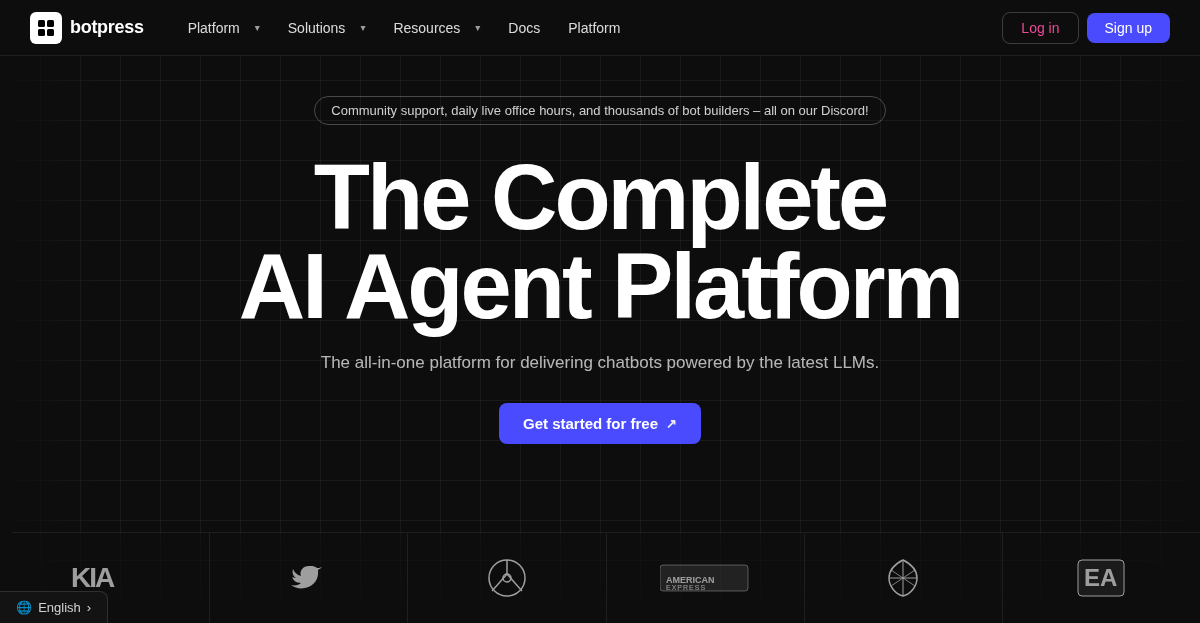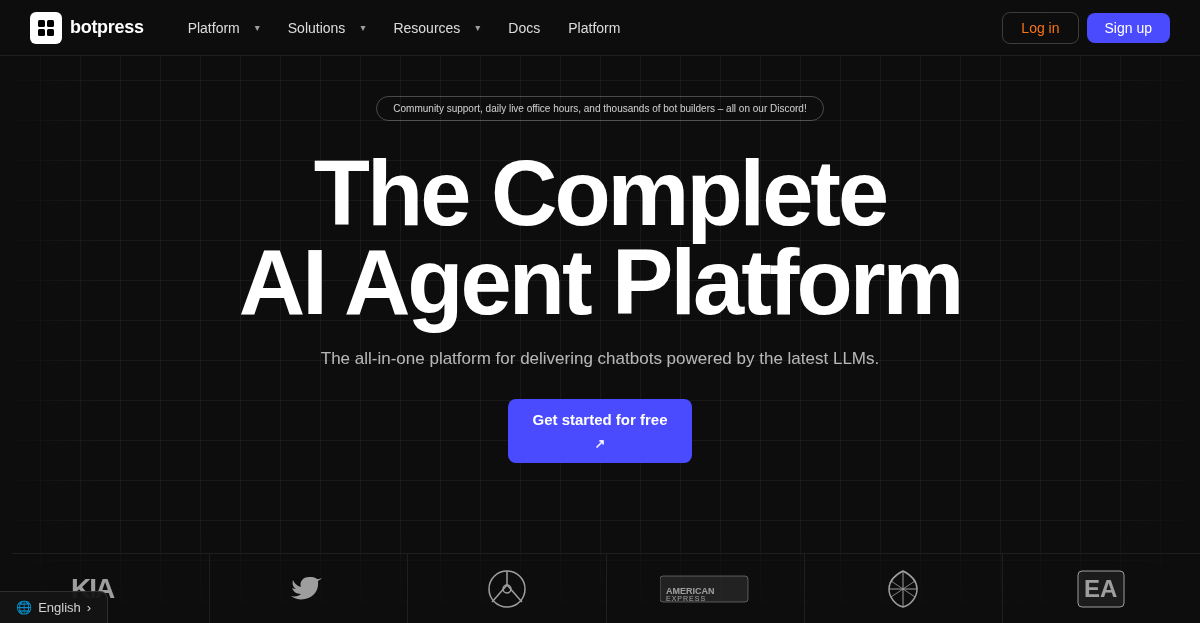--- a/index.html
+++ b/index.html
@@ -106,21 +106,21 @@
 
     .nav-spacer { flex: 1; }
 
     .nav-actions {
       display: flex;
       align-items: center;
       gap: 8px;
     }
 
     .btn-login {
-      color: #f97316;
+      color: #ec4899;
       font-size: 14px;
       padding: 7px 18px;
       border-radius: 8px;
       border: 1px solid rgba(255,255,255,0.2);
       background: transparent;
       cursor: pointer;
     }
 
     .btn-signup {
       color: #fff;
@@ -142,21 +142,21 @@
       align-items: center;
       text-align: center;
       padding-top: 40px;
     }
 
     .discord-banner {
       display: inline-block;
       border: 1px solid rgba(255,255,255,0.25);
       border-radius: 20px;
       padding: 6px 16px;
-      font-size: 10px;
+      font-size: 13px;
       color: rgba(255,255,255,0.8);
       margin-bottom: 28px;
       text-align: center;
     }
 
     .hero-title {
       font-size: 92px;
       font-weight: 900;
       line-height: 0.97;
       letter-spacing: -3px;
@@ -182,21 +182,20 @@
       color: #fff;
       font-size: 15px;
       font-weight: 600;
       padding: 12px 24px;
       border-radius: 8px;
       border: none;
       cursor: pointer;
       display: flex;
       align-items: center;
       gap: 8px;
-      flex-direction: column;
     }
 
     .btn-cta-secondary {
       background: rgba(255,255,255,0.08);
       color: #fff;
       font-size: 15px;
       font-weight: 600;
       padding: 12px 24px;
       border-radius: 8px;
       border: 1px solid rgba(255,255,255,0.15);
@@ -207,21 +206,21 @@
       font-size: 13px;
       opacity: 0.9;
     }
 
     
     .logos-bar {
       position: absolute;
       bottom: 0;
       left: 12px;
       right: 0;
-      height: 70px;
+      height: 91px;
       border-top: 1px solid rgba(255,255,255,0.08);
       display: flex;
       align-items: center;
       z-index: 5;
       background: rgba(13,13,13,0.5);
     }
 
     .logo-item {
       flex: 1;
       display: flex;

